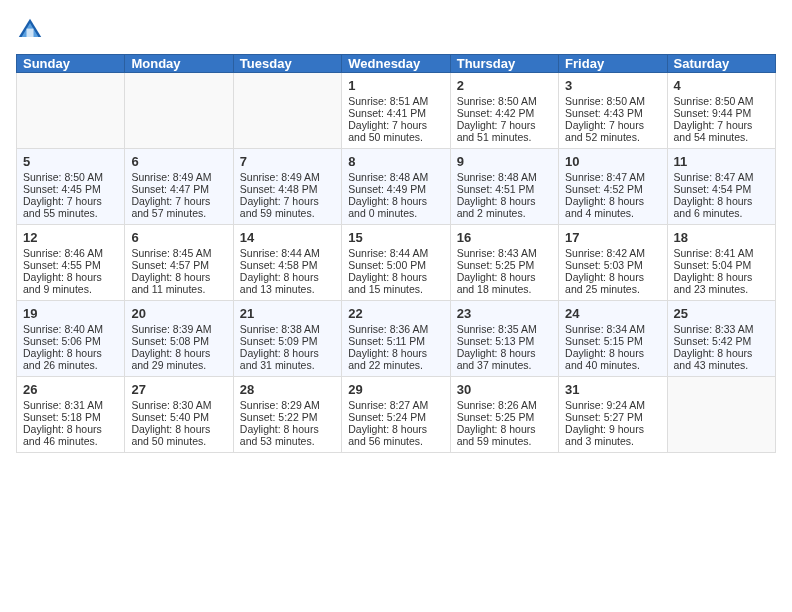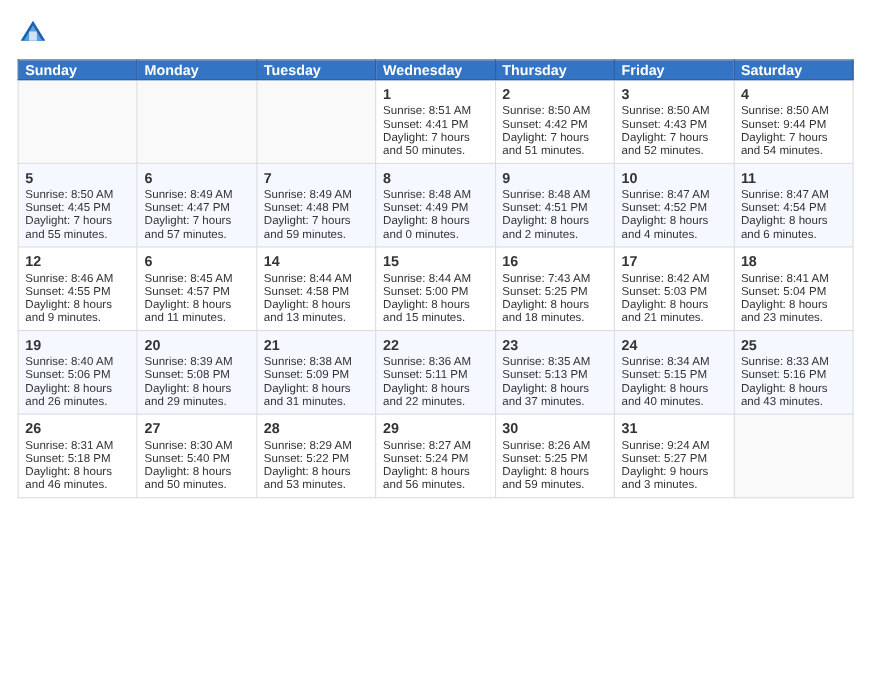--- a/index.html
+++ b/index.html
@@ -207,29 +207,29 @@
           <div>Daylight: 8 hours and 13 minutes.</div>
         </td>
         <td>
           <span class="day-number">15</span>
           <div>Sunrise: 8:44 AM</div>
           <div>Sunset: 5:00 PM</div>
           <div>Daylight: 8 hours and 15 minutes.</div>
         </td>
         <td>
           <span class="day-number">16</span>
-          <div>Sunrise: 7:43 AM</div>
+          <div>Sunrise: 8:43 AM</div>
           <div>Sunset: 5:25 PM</div>
           <div>Daylight: 8 hours and 18 minutes.</div>
         </td>
         <td>
           <span class="day-number">17</span>
           <div>Sunrise: 8:42 AM</div>
           <div>Sunset: 5:03 PM</div>
-          <div>Daylight: 8 hours and 21 minutes.</div>
+          <div>Daylight: 8 hours and 25 minutes.</div>
         </td>
         <td>
           <span class="day-number">18</span>
           <div>Sunrise: 8:41 AM</div>
           <div>Sunset: 5:04 PM</div>
           <div>Daylight: 8 hours and 23 minutes.</div>
         </td>
       </tr>
       <tr>
         <td>
@@ -264,21 +264,21 @@
         </td>
         <td>
           <span class="day-number">24</span>
           <div>Sunrise: 8:34 AM</div>
           <div>Sunset: 5:15 PM</div>
           <div>Daylight: 8 hours and 40 minutes.</div>
         </td>
         <td>
           <span class="day-number">25</span>
           <div>Sunrise: 8:33 AM</div>
-          <div>Sunset: 5:16 PM</div>
+          <div>Sunset: 5:42 PM</div>
           <div>Daylight: 8 hours and 43 minutes.</div>
         </td>
       </tr>
       <tr>
         <td>
           <span class="day-number">26</span>
           <div>Sunrise: 8:31 AM</div>
           <div>Sunset: 5:18 PM</div>
           <div>Daylight: 8 hours and 46 minutes.</div>
         </td>

